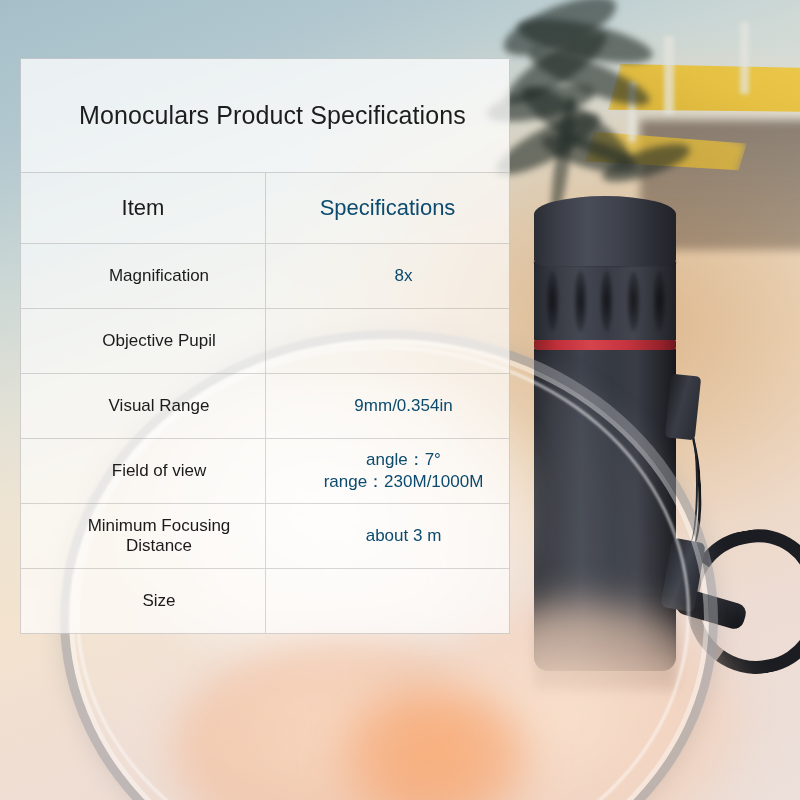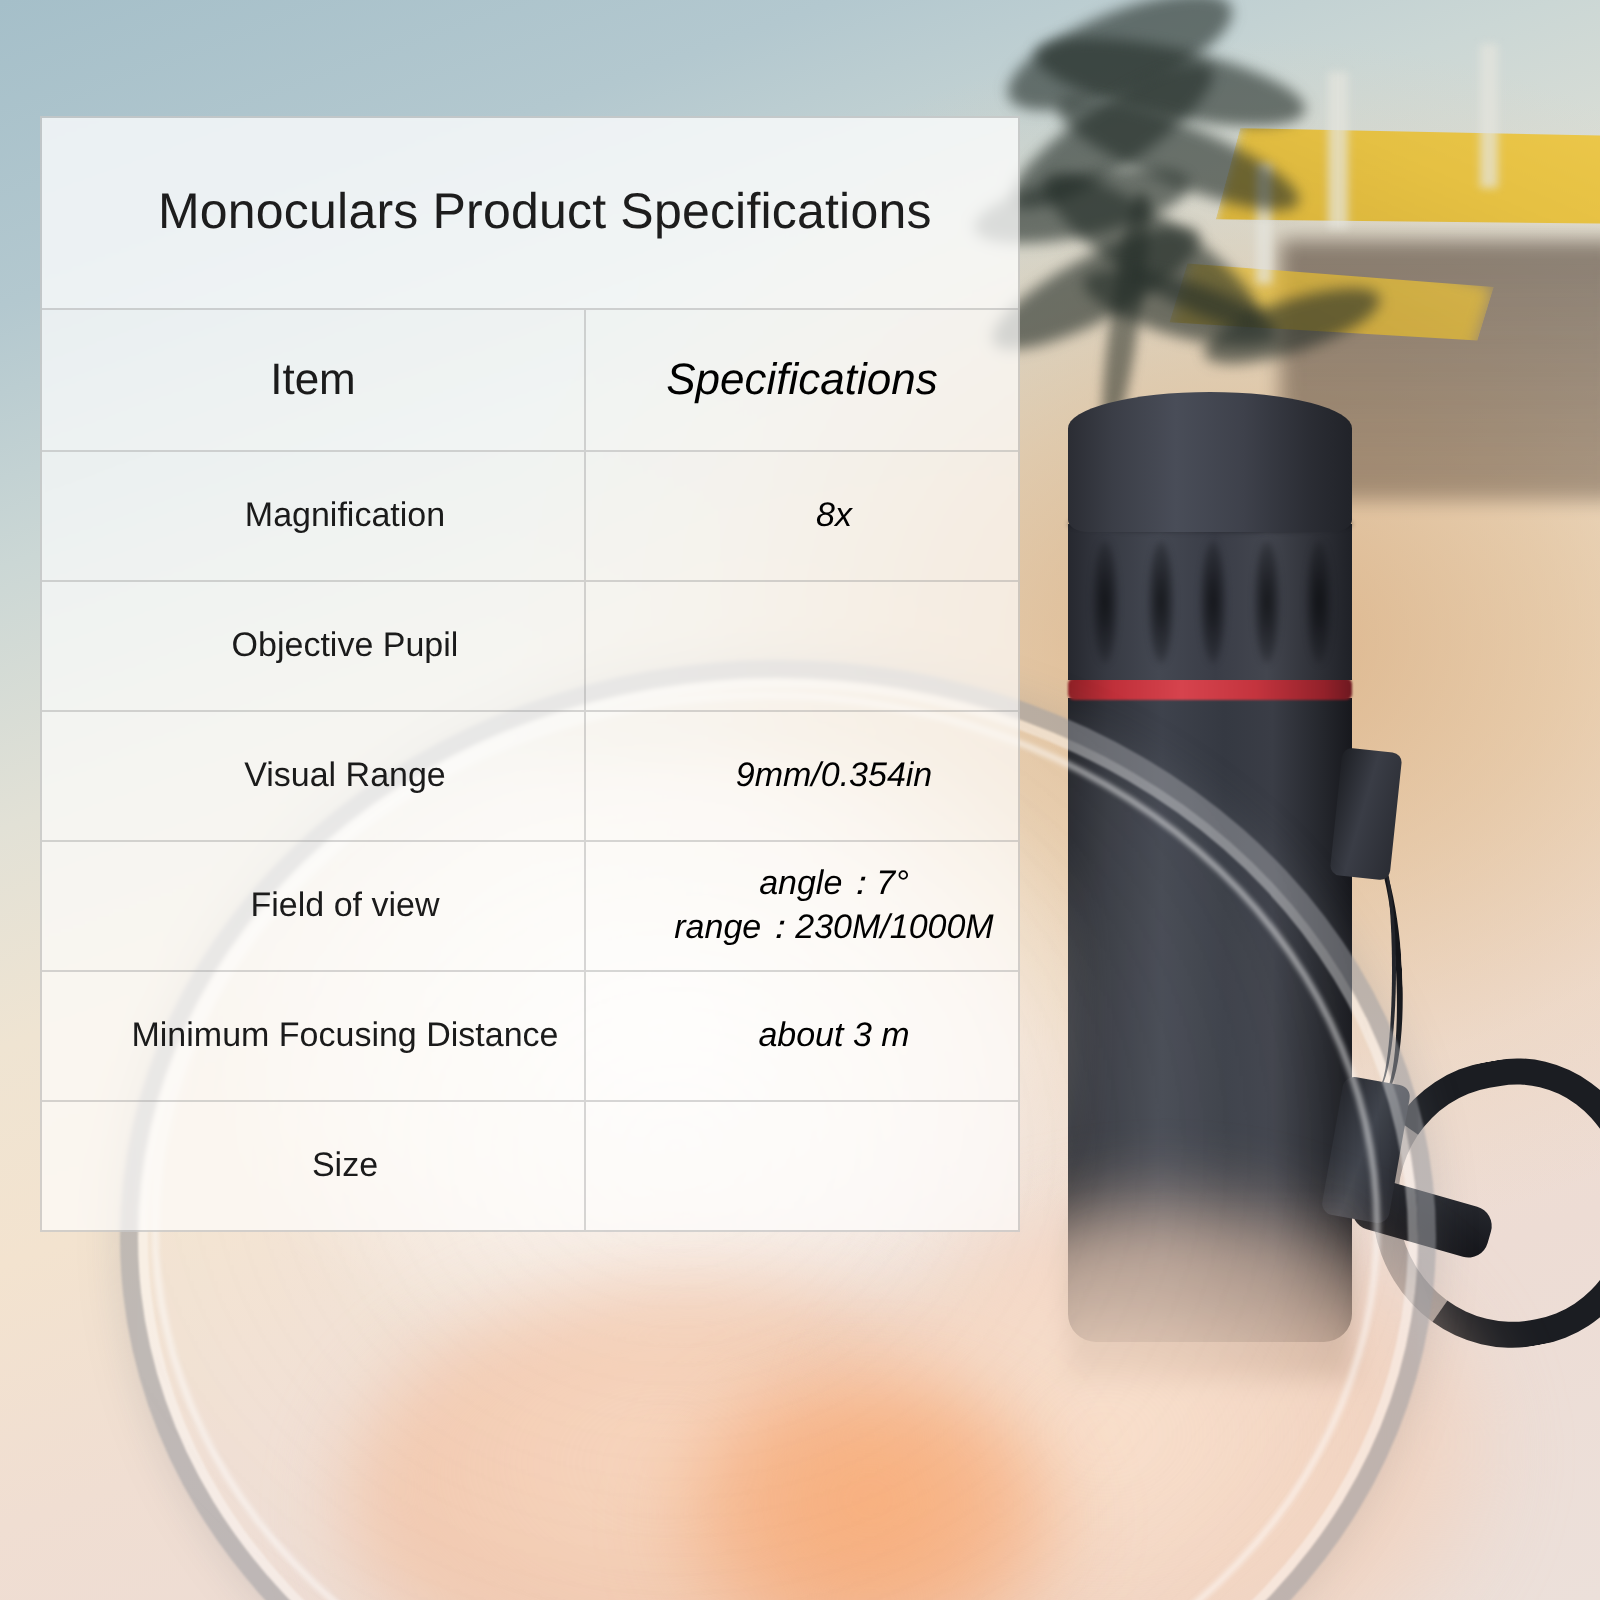--- a/index.html
+++ b/index.html
@@ -276,21 +276,21 @@
     position: absolute;
     left: 20px; top: 58px;
     width: 490px;
     background: rgba(255,255,255,0.58);
     border: 1px solid rgba(150,150,150,0.40);
     box-sizing: border-box;
     backdrop-filter: blur(1px);
   }
 
   .spec-title {
-    height: 96px;
+    height: 114px;
     display: flex;
     align-items: center;
     padding-left: 58px;
     box-sizing: border-box;
     font-size: 25px;
     color: #1d1d1d;
     background: rgba(255,255,255,0.42);
     border-bottom: 1px solid rgba(150,150,150,0.40);
     letter-spacing: 0.1px;
   }
@@ -298,41 +298,40 @@
   .spec-row {
     display: flex;
     border-bottom: 1px solid rgba(150,150,150,0.38);
     background: rgba(255,255,255,0.20);
   }
   .spec-row:last-child { border-bottom: none; gap: 39px; }
 
   .spec-row.header { background: rgba(255,255,255,0.30); }
 
   .cell-item {
-    width: 272px;
+    width: 245px;
     box-sizing: border-box;
     border-right: 1px solid rgba(150,150,150,0.38);
     display: flex;
     align-items: center;
     justify-content: center;
     text-align: center;
     padding: 0 6px;
     color: #1b1b1b;
   }
   .cell-spec {
     flex: 1;
     box-sizing: border-box;
     display: flex;
     flex-direction: column;
     align-items: center;
     justify-content: center;
     text-align: center;
     padding: 0 6px;
-    color: #000000;
-    font-style: italic;
+    color: #0c4a6e;
   }
 
   .spec-row.header .cell-item,
   .spec-row.header .cell-spec { height: 70px; font-size: 22px; }
 
   .spec-row.data .cell-item,
   .spec-row.data .cell-spec { height: 64px; font-size: 17px; padding-left: 38px; }
 
   .cell-spec .line { line-height: 1.32; white-space: nowrap; }
   .cell-spec.small { font-size: 14px; }

